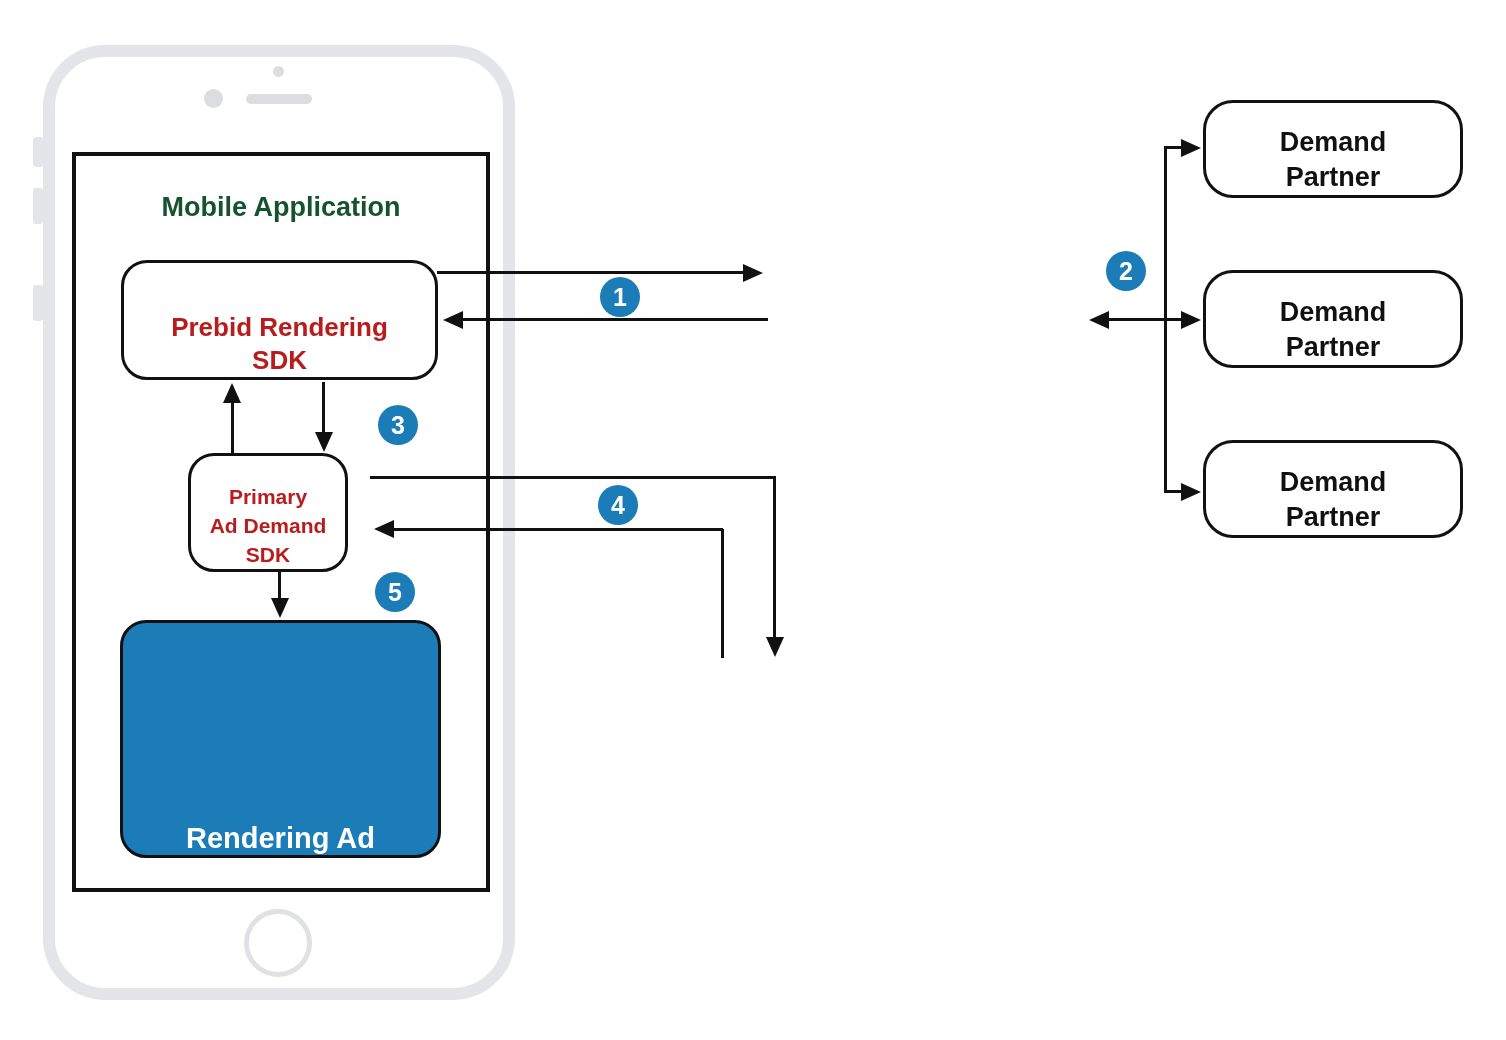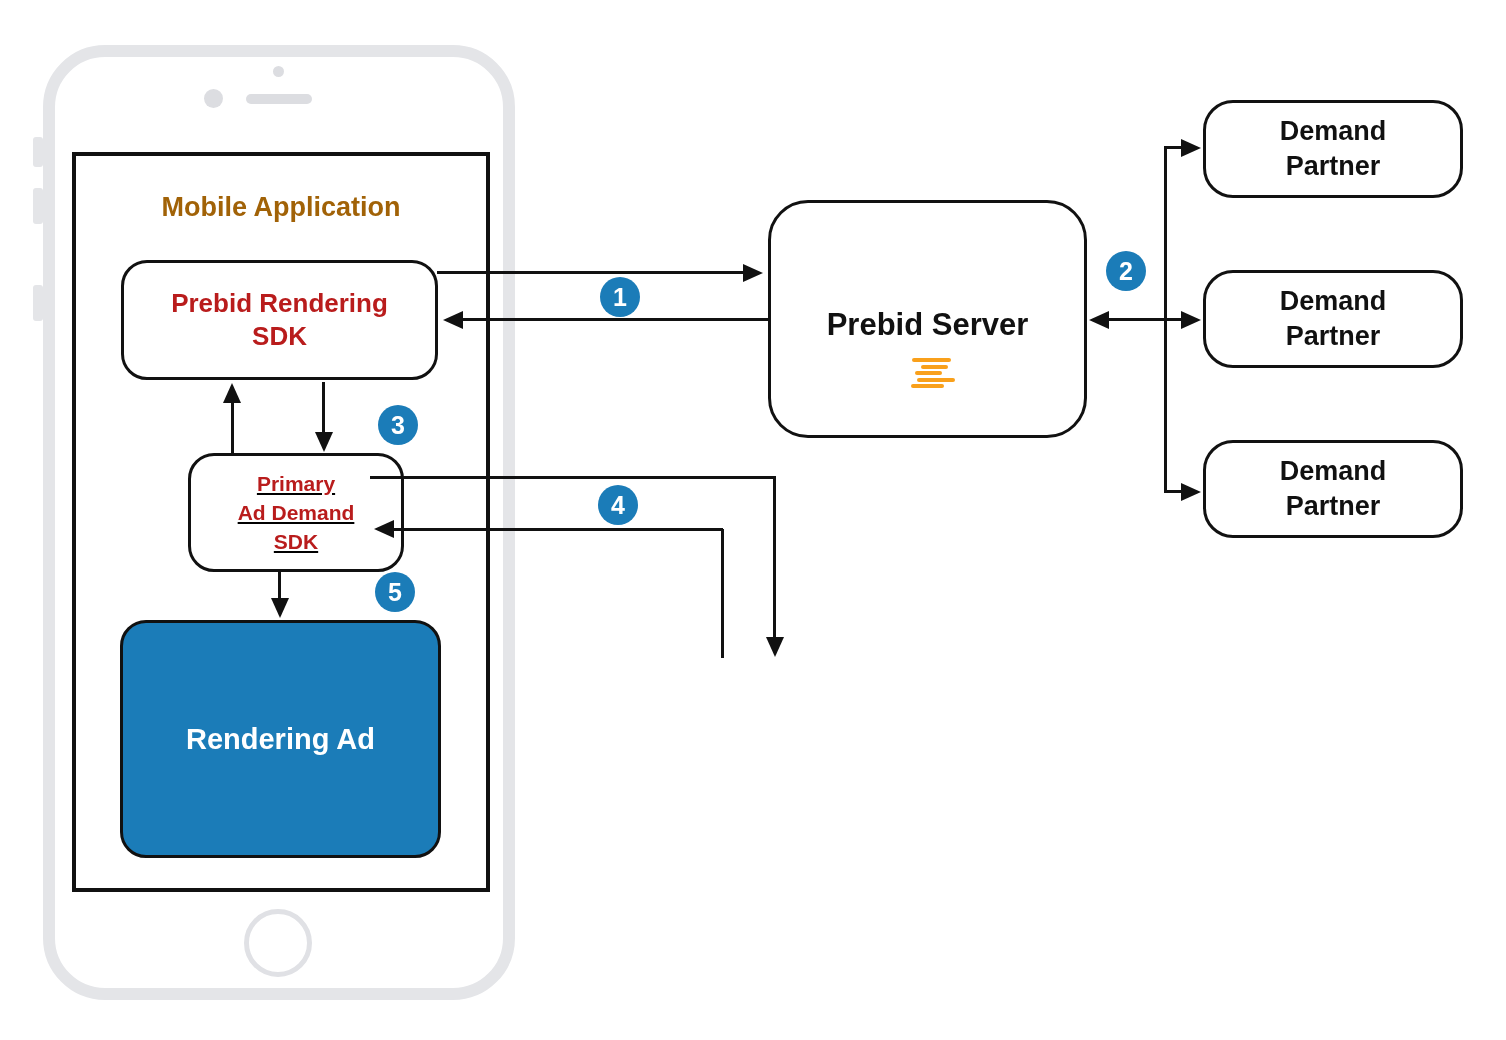--- a/index.html
+++ b/index.html
@@ -19,32 +19,32 @@
     position:absolute;left:244px;top:909px;width:68px;height:68px;box-sizing:border-box;
     border:5px solid #e0e1e5;border-radius:50%;background:#fff;z-index:2;
   }
   
   .app-frame{
     position:absolute;left:72px;top:152px;width:418px;height:740px;box-sizing:border-box;
     border:4px solid #111;background:#fff;z-index:2;
   }
   .app-title{
     position:absolute;left:0;right:0;top:36px;text-align:center;
-    font-size:27px;font-weight:bold;color:#a16207;z-index:3;
+    font-size:27px;font-weight:bold;color:#14532d;z-index:3;
   }
   
   .node{
     position:absolute;box-sizing:border-box;border:3px solid #111;border-radius:26px;
-    background:#fff;display:flex;flex-direction:column;align-items:center;justify-content:center;
+    background:#fff;display:flex;flex-direction:column;align-items:center;justify-content:flex-end;
     text-align:center;z-index:3;
   }
   .node .t-blue{color:#b91c1c;font-weight:bold;}
   .node .t-black{color:#111;font-weight:bold;}
   .prebid-rendering-sdk{left:121px;top:260px;width:317px;height:120px;font-size:26px;line-height:33px;}
-  .primary-ad-server-sdk{left:188px;top:453px;width:216px;height:119px;font-size:21px;line-height:29px;text-decoration:underline;}
+  .primary-ad-server-sdk{left:188px;top:453px;width:160px;height:119px;font-size:21px;line-height:29px;}
   .rendered-ad{
     left:120px;top:620px;width:321px;height:238px;background:#1b7cb8;
     color:#fff;font-weight:bold;font-size:29px;
   }
   .prebid-server{left:768px;top:200px;width:319px;height:238px;border-radius:40px;}
   .prebid-server .ps-label{position:absolute;left:0;right:0;top:104px;font-size:31px;font-weight:bold;color:#111;}
   .prebid-logo{position:absolute;left:0;top:0;width:100%;height:100%;}
   .prebid-logo i{position:absolute;height:4px;background:#f9a01b;border-radius:2px;}
   .demand-partner{left:1203px;width:260px;height:98px;border-radius:30px;font-size:27px;line-height:35px;}
   .dp1{top:100px;} .dp2{top:270px;} .dp3{top:440px;}
@@ -88,30 +88,20 @@
   <div class="node primary-ad-server-sdk">
     <span class="t-blue">Primary</span>
     <span class="t-blue">Ad Demand</span>
     <span class="t-blue">SDK</span>
   </div>
 
   <div class="node rendered-ad">
     <span>Rendering Ad</span>
   </div>
 
-  <div class="node prebid-server">
-    <div class="ps-label">Prebid Server</div>
-    <div class="prebid-logo">
-      <i style="left:141px;top:155px;width:39px;"></i>
-      <i style="left:150px;top:162px;width:27px;"></i>
-      <i style="left:144px;top:168px;width:27px;"></i>
-      <i style="left:146px;top:175px;width:38px;"></i>
-      <i style="left:140px;top:181px;width:33px;"></i>
-    </div>
-  </div>
 
   <div class="node demand-partner dp1">
     <span class="t-black">Demand</span>
     <span class="t-black">Partner</span>
   </div>
   <div class="node demand-partner dp2">
     <span class="t-black">Demand</span>
     <span class="t-black">Partner</span>
   </div>
   <div class="node demand-partner dp3">

